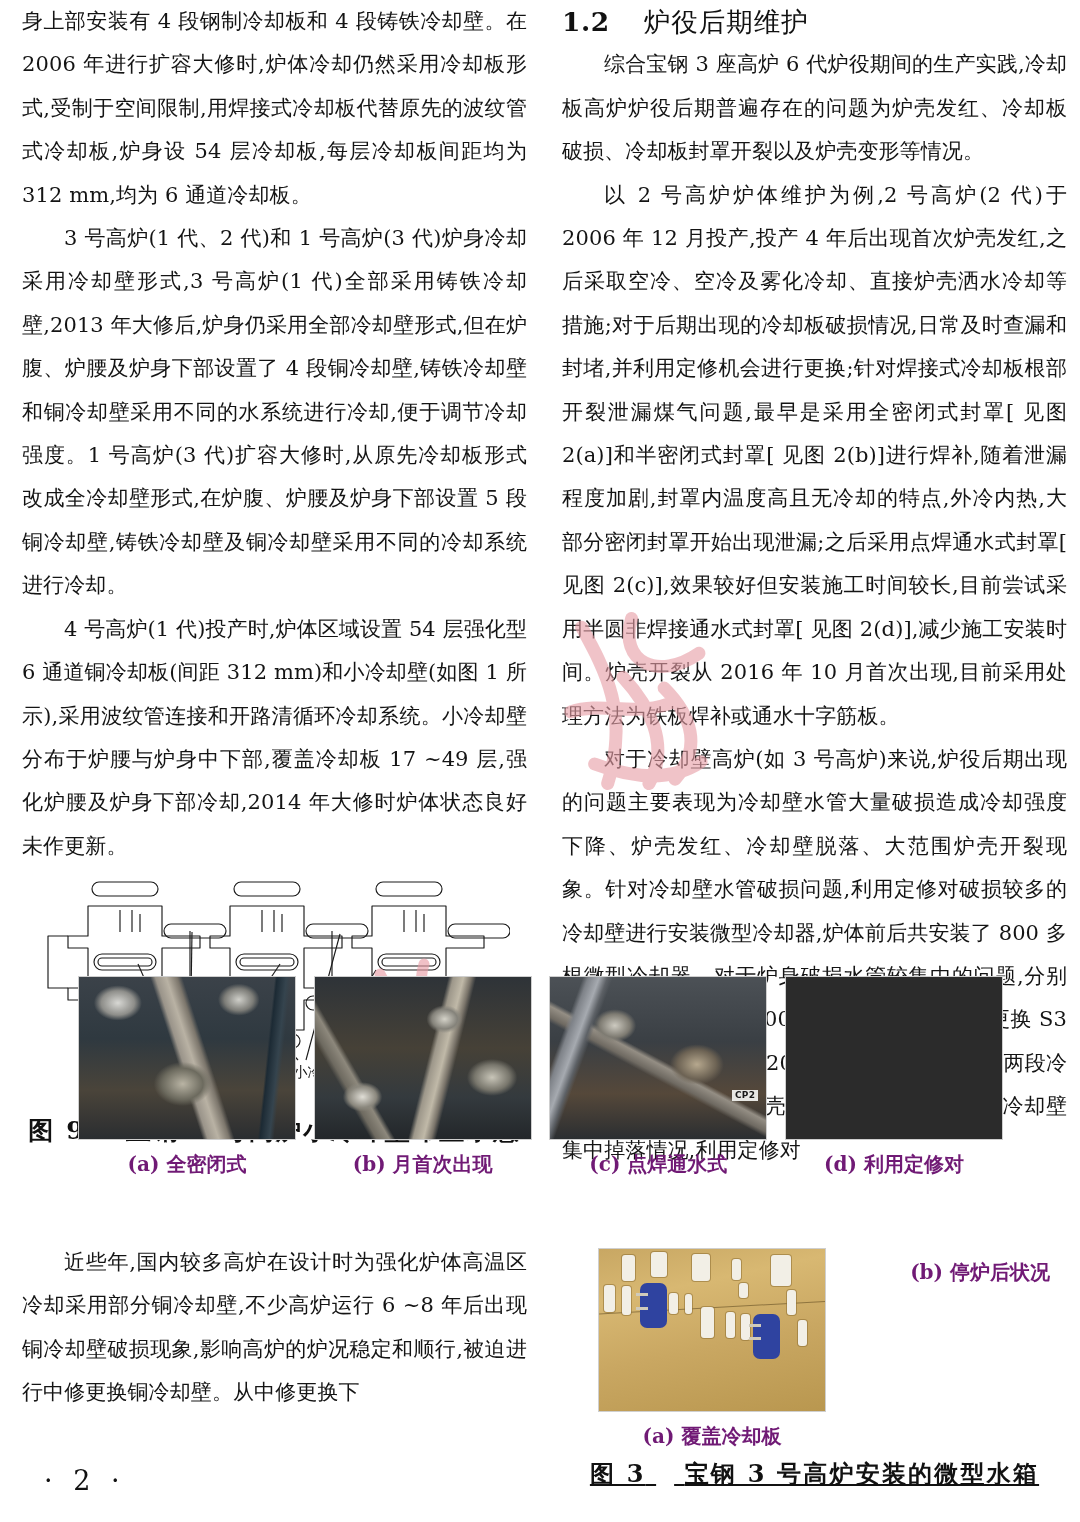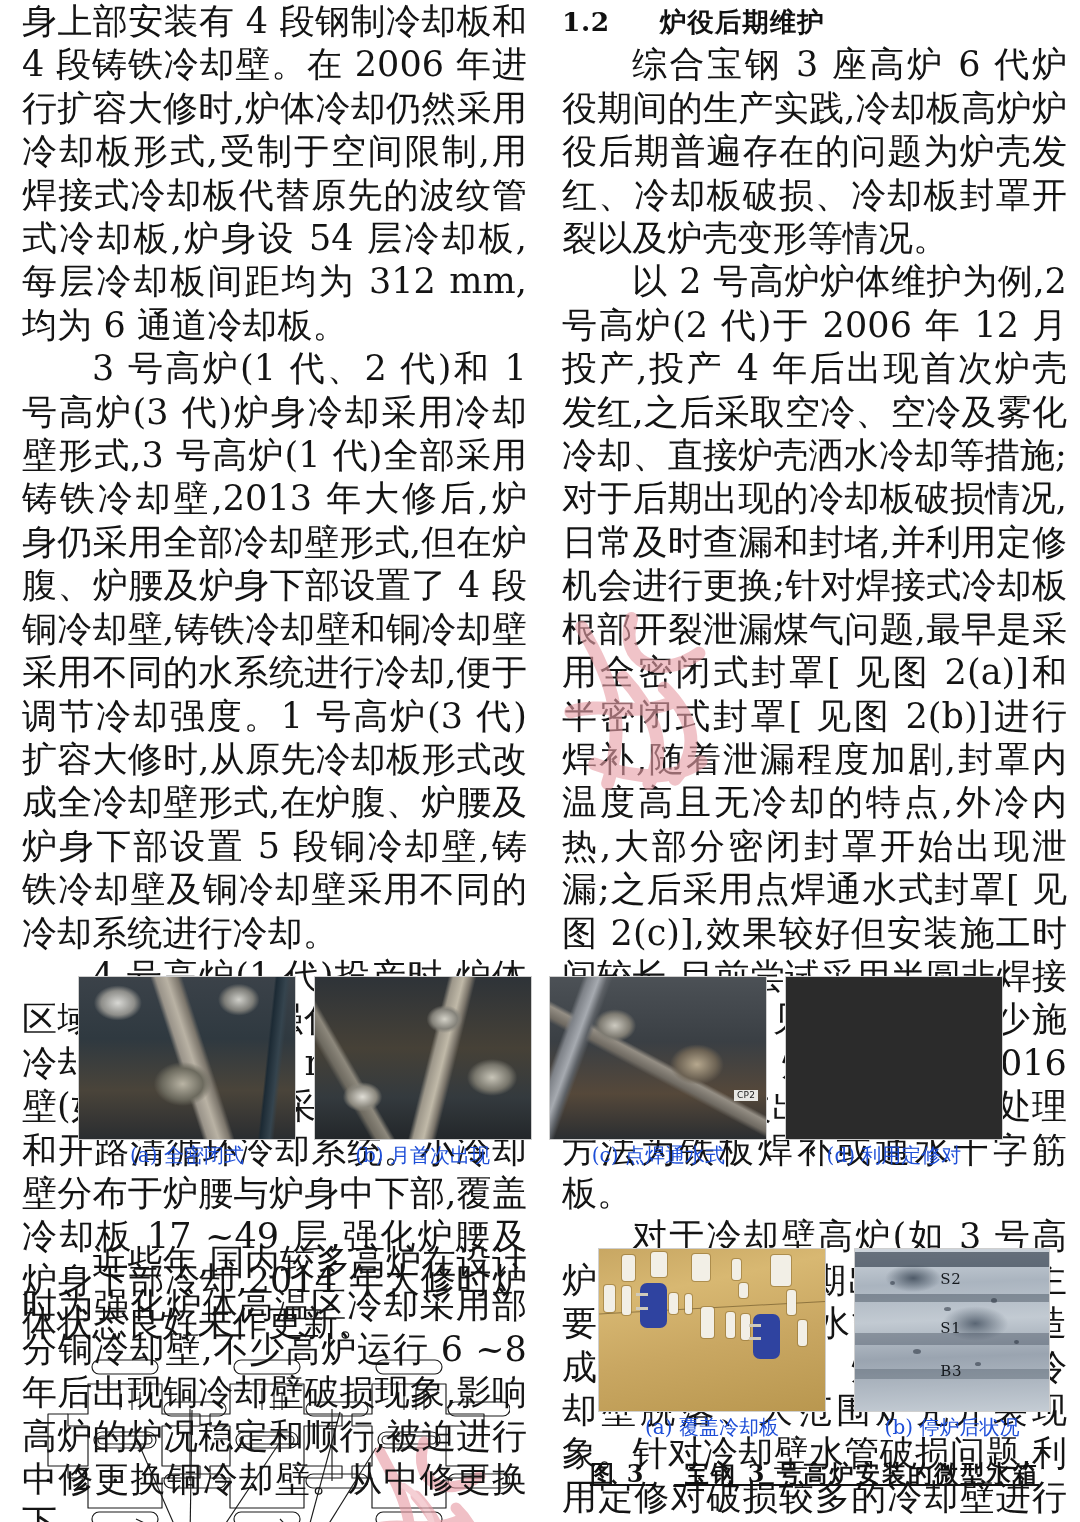--- a/index.html
+++ b/index.html
@@ -27,39 +27,39 @@
   .col {
     position: absolute;
     top: 0;
     width: 505px;
   }
   .col-left  { left: 22px;  }
   .col-right { left: 562px; }
 
   
   .para {
-    font-size: 35px;
+    font-size: 21px;
     line-height: 43.4px;
     text-align: justify;
     text-justify: inter-ideograph;
     letter-spacing: 0.1px;
     margin: 0;
     color: #141414;
   }
   .para.indent { text-indent: 2em; }
 
   .sec-head {
     font-size: 26.5px;
     line-height: 43.4px;
     font-weight: bold;
     margin: 0 0 0 0;
     letter-spacing: 1px;
   }
   .sec-head .num { font-weight: bold; letter-spacing: 0.5px; }
-  .sec-head .ttl { margin-left: 40px; font-weight: bold; }
+  .sec-head .ttl { margin-left: 24px; font-weight: normal; }
 
   
   .fig1-wrap {
     position: relative;
     width: 505px;
     margin-top: 6px;
   }
   .fig1-svg { display: block; margin: 0 auto; }
 
   .fig-caption {
@@ -72,34 +72,34 @@
     white-space: nowrap;
   }
   .fig-caption .gap { display: inline-block; width: 18px; }
 
   
   .photo-row {
     position: absolute;
     display: flex;
     justify-content: space-between;
   }
-  .photo-cell { text-align: center; }
+  .photo-cell { text-align: center; font-weight: bold; }
   .photo {
     position: relative;
     overflow: hidden;
     background: #2b2b2b;
     border: 1px solid #cfcfcf;
     box-sizing: border-box;
   }
   .sub-caption {
     font-size: 20px;
     line-height: 30px;
-    margin-top: 0;
+    margin-top: 9px;
     white-space: nowrap;
-    color: #1d4ed8;
+    color: #701a75;
     font-family: "DejaVu Serif", "Liberation Serif", serif;
   }
 
   
   .ph-a {
     background:
       radial-gradient(ellipse 30px 22px at 18% 16%, #d8d8d4 0%, #8e8e8a 55%, rgba(60,60,58,0) 80%),
       radial-gradient(ellipse 26px 20px at 74% 14%, #cfcfc9 0%, #7d7d78 55%, rgba(50,50,48,0) 80%),
       radial-gradient(ellipse 34px 26px at 48% 66%, #b9b4a4 0%, #6c6a5e 60%, rgba(40,40,36,0) 85%),
       linear-gradient(72deg, rgba(0,0,0,0) 46%, #9a948a 48%, #b9b2a4 52%, #7c766c 56%, rgba(0,0,0,0) 58%),
@@ -397,37 +397,20 @@
         <div class="plate-slot" style="left:63%;  top:40%; width:4%;  height:16%;"></div>
         <div class="plate-slot" style="left:88%;  top:44%; width:4%;  height:16%;"></div>
 
         <div class="plate-blue" style="left:18%; top:21%; width:12%; height:28%;"></div>
         <div class="plate-blue" style="left:68%; top:40%; width:12%; height:28%;"></div>
       </div>
       <div class="sub-caption">(a) 覆盖冷却板</div>
     </div>
 
     <div class="photo-cell">
-      <div class="ph-shaft photo" style="width:196px; height:164px;">
-        <div class="shaft-band" style="top:2%;  height:9%;  background:rgba(40,52,66,.62);"></div>
-        <div class="shaft-band" style="top:28%; height:5%;"></div>
-        <div class="shaft-band" style="top:52%; height:7%;  background:rgba(60,72,86,.38);"></div>
-        <div class="shaft-band" style="top:74%; height:6%;  background:rgba(50,62,76,.30);"></div>
-
-        <div class="shaft-speck" style="left:18%; top:20%; width:5px; height:4px;"></div>
-        <div class="shaft-speck" style="left:46%; top:36%; width:7px; height:4px;"></div>
-        <div class="shaft-speck" style="left:70%; top:30%; width:6px; height:5px;"></div>
-        <div class="shaft-speck" style="left:30%; top:62%; width:8px; height:5px;"></div>
-        <div class="shaft-speck" style="left:62%; top:70%; width:6px; height:4px;"></div>
-        <div class="shaft-speck" style="left:82%; top:56%; width:5px; height:4px;"></div>
-
-        <span class="shaft-txt" style="left:44%; top:13%;">S2</span>
-        <span class="shaft-txt" style="left:44%; top:43%;">S1</span>
-        <span class="shaft-txt" style="left:44%; top:70%;">B3</span>
-      </div>
       <div class="sub-caption">(b) 停炉后状况</div>
     </div>
   </div>
 
   <div class="fig-caption" style="position:absolute; left:562px; top:1452px; width:505px; font-size:24px;text-decoration:underline;">
     <span>图 3</span>
     <span class="gap"></span>
     <span>宝钢 3 号高炉安装的微型水箱</span>
   </div>
 

